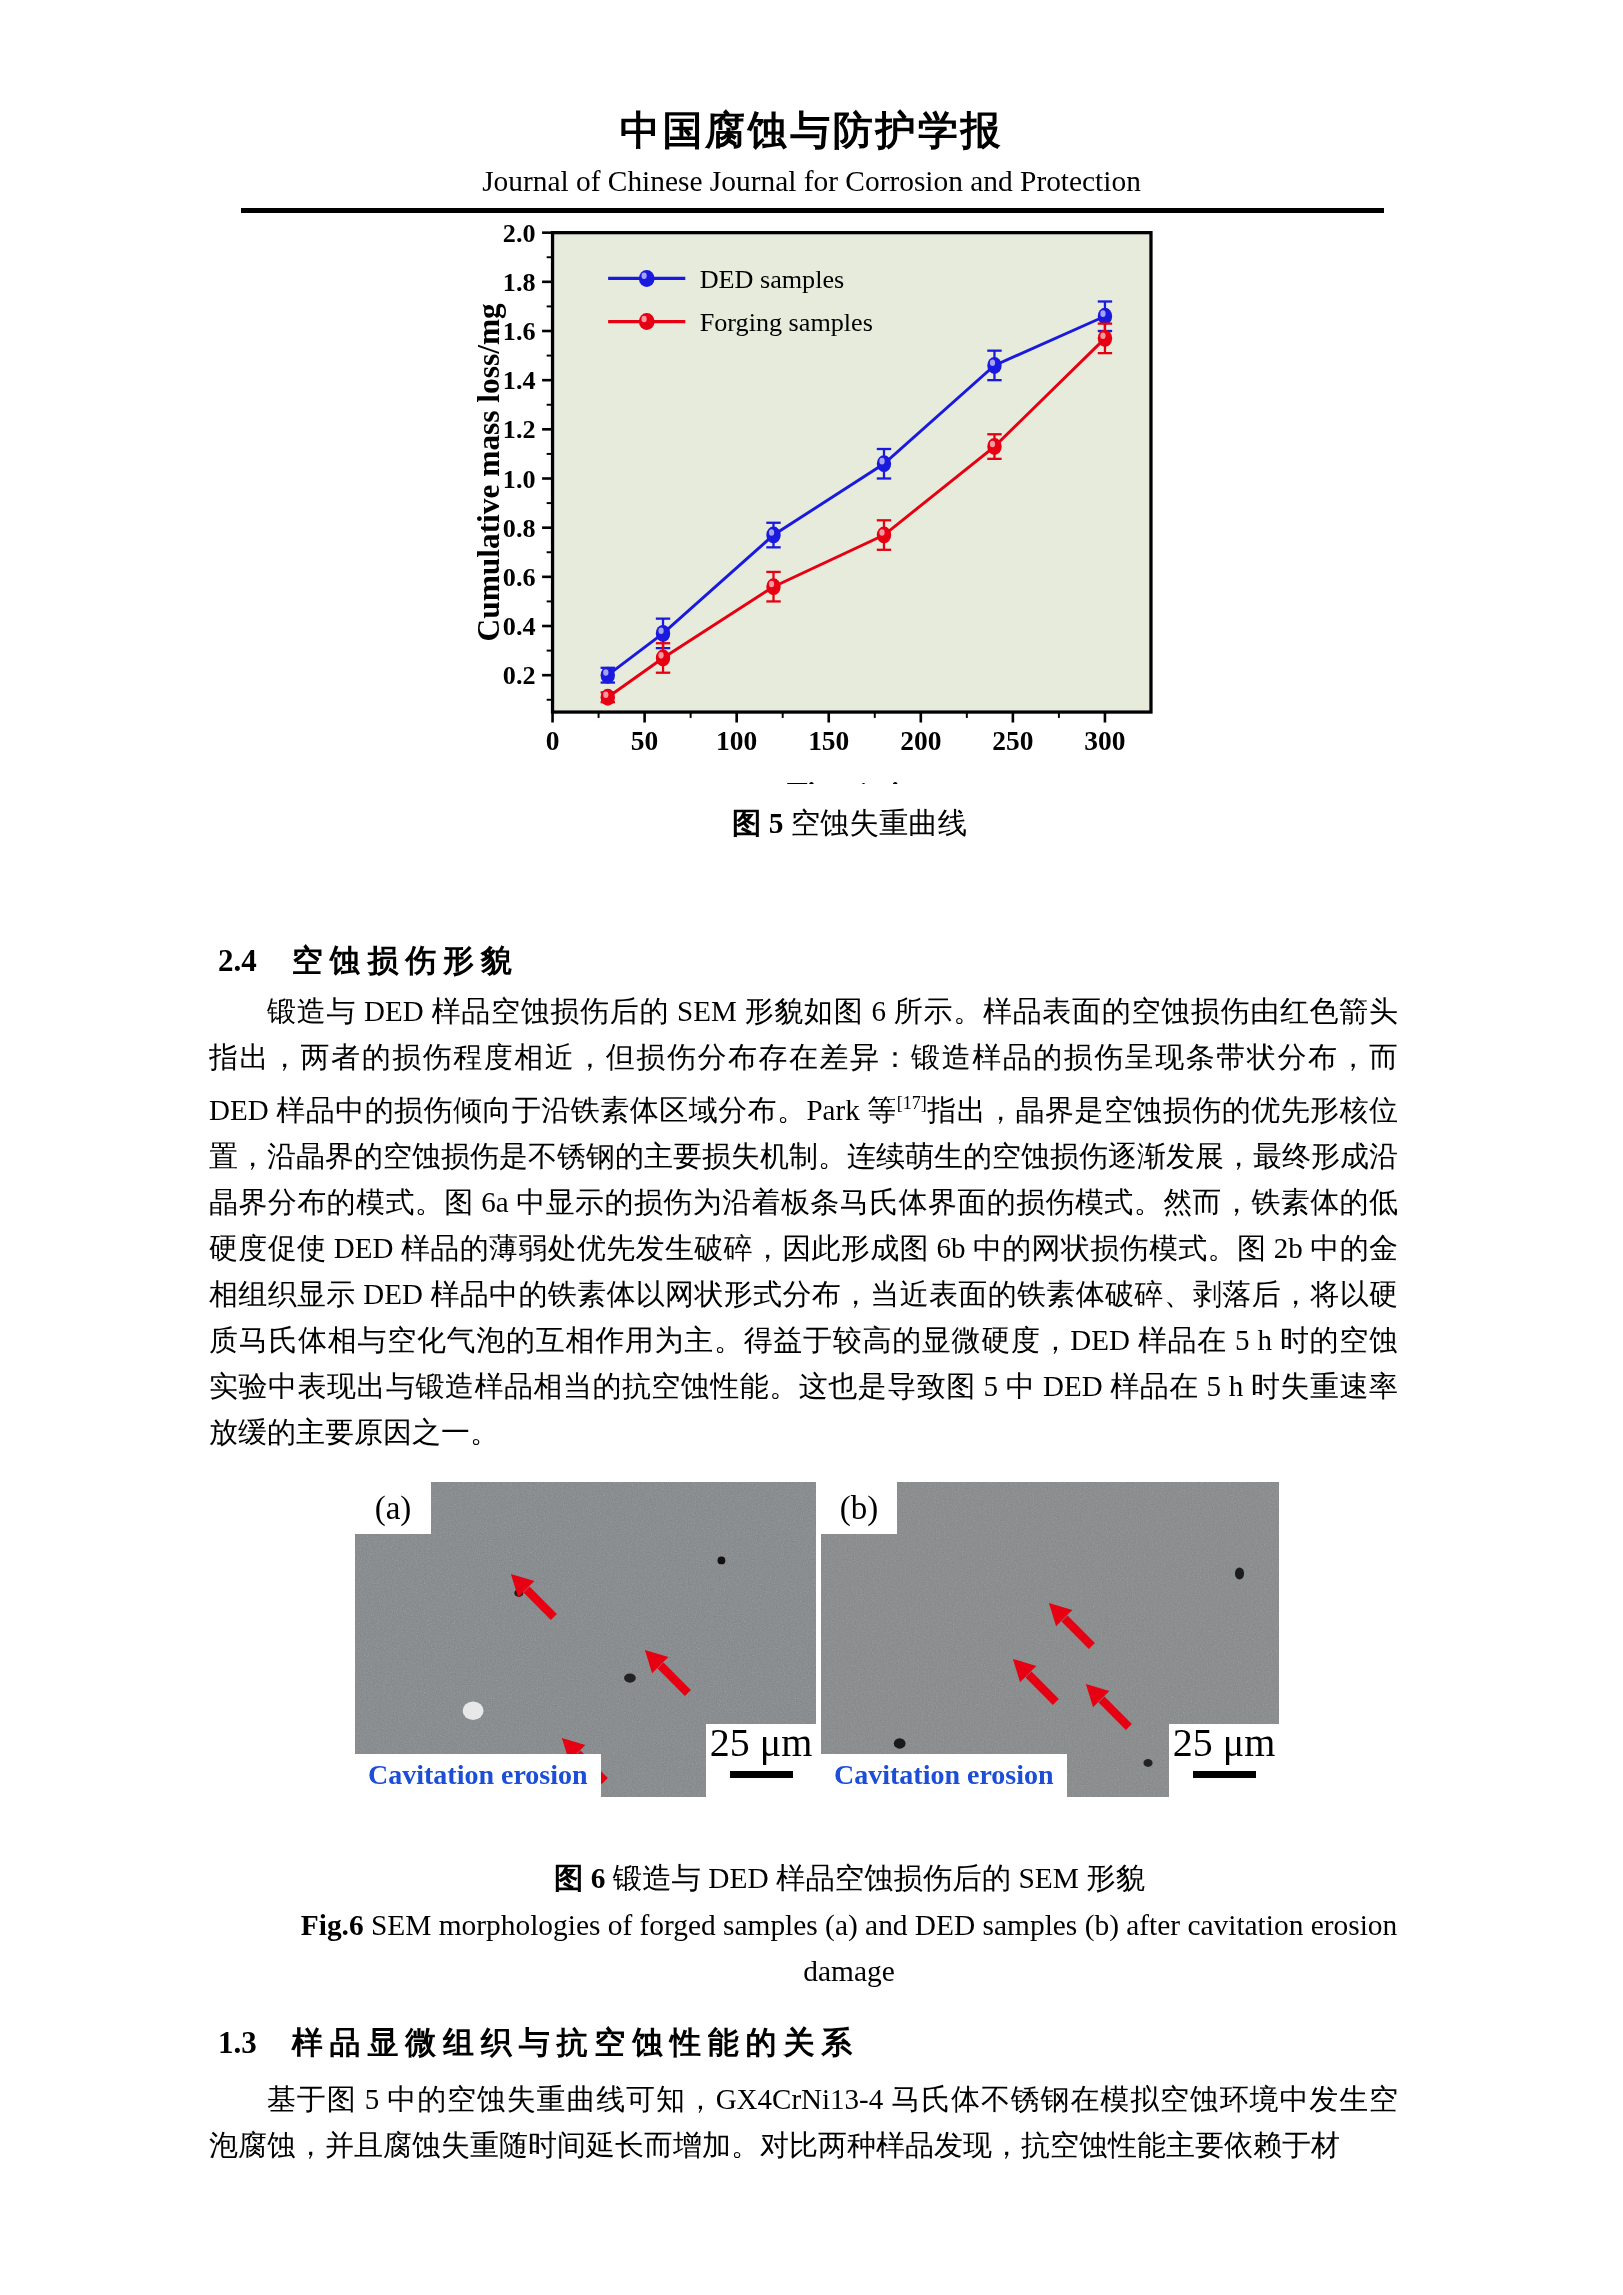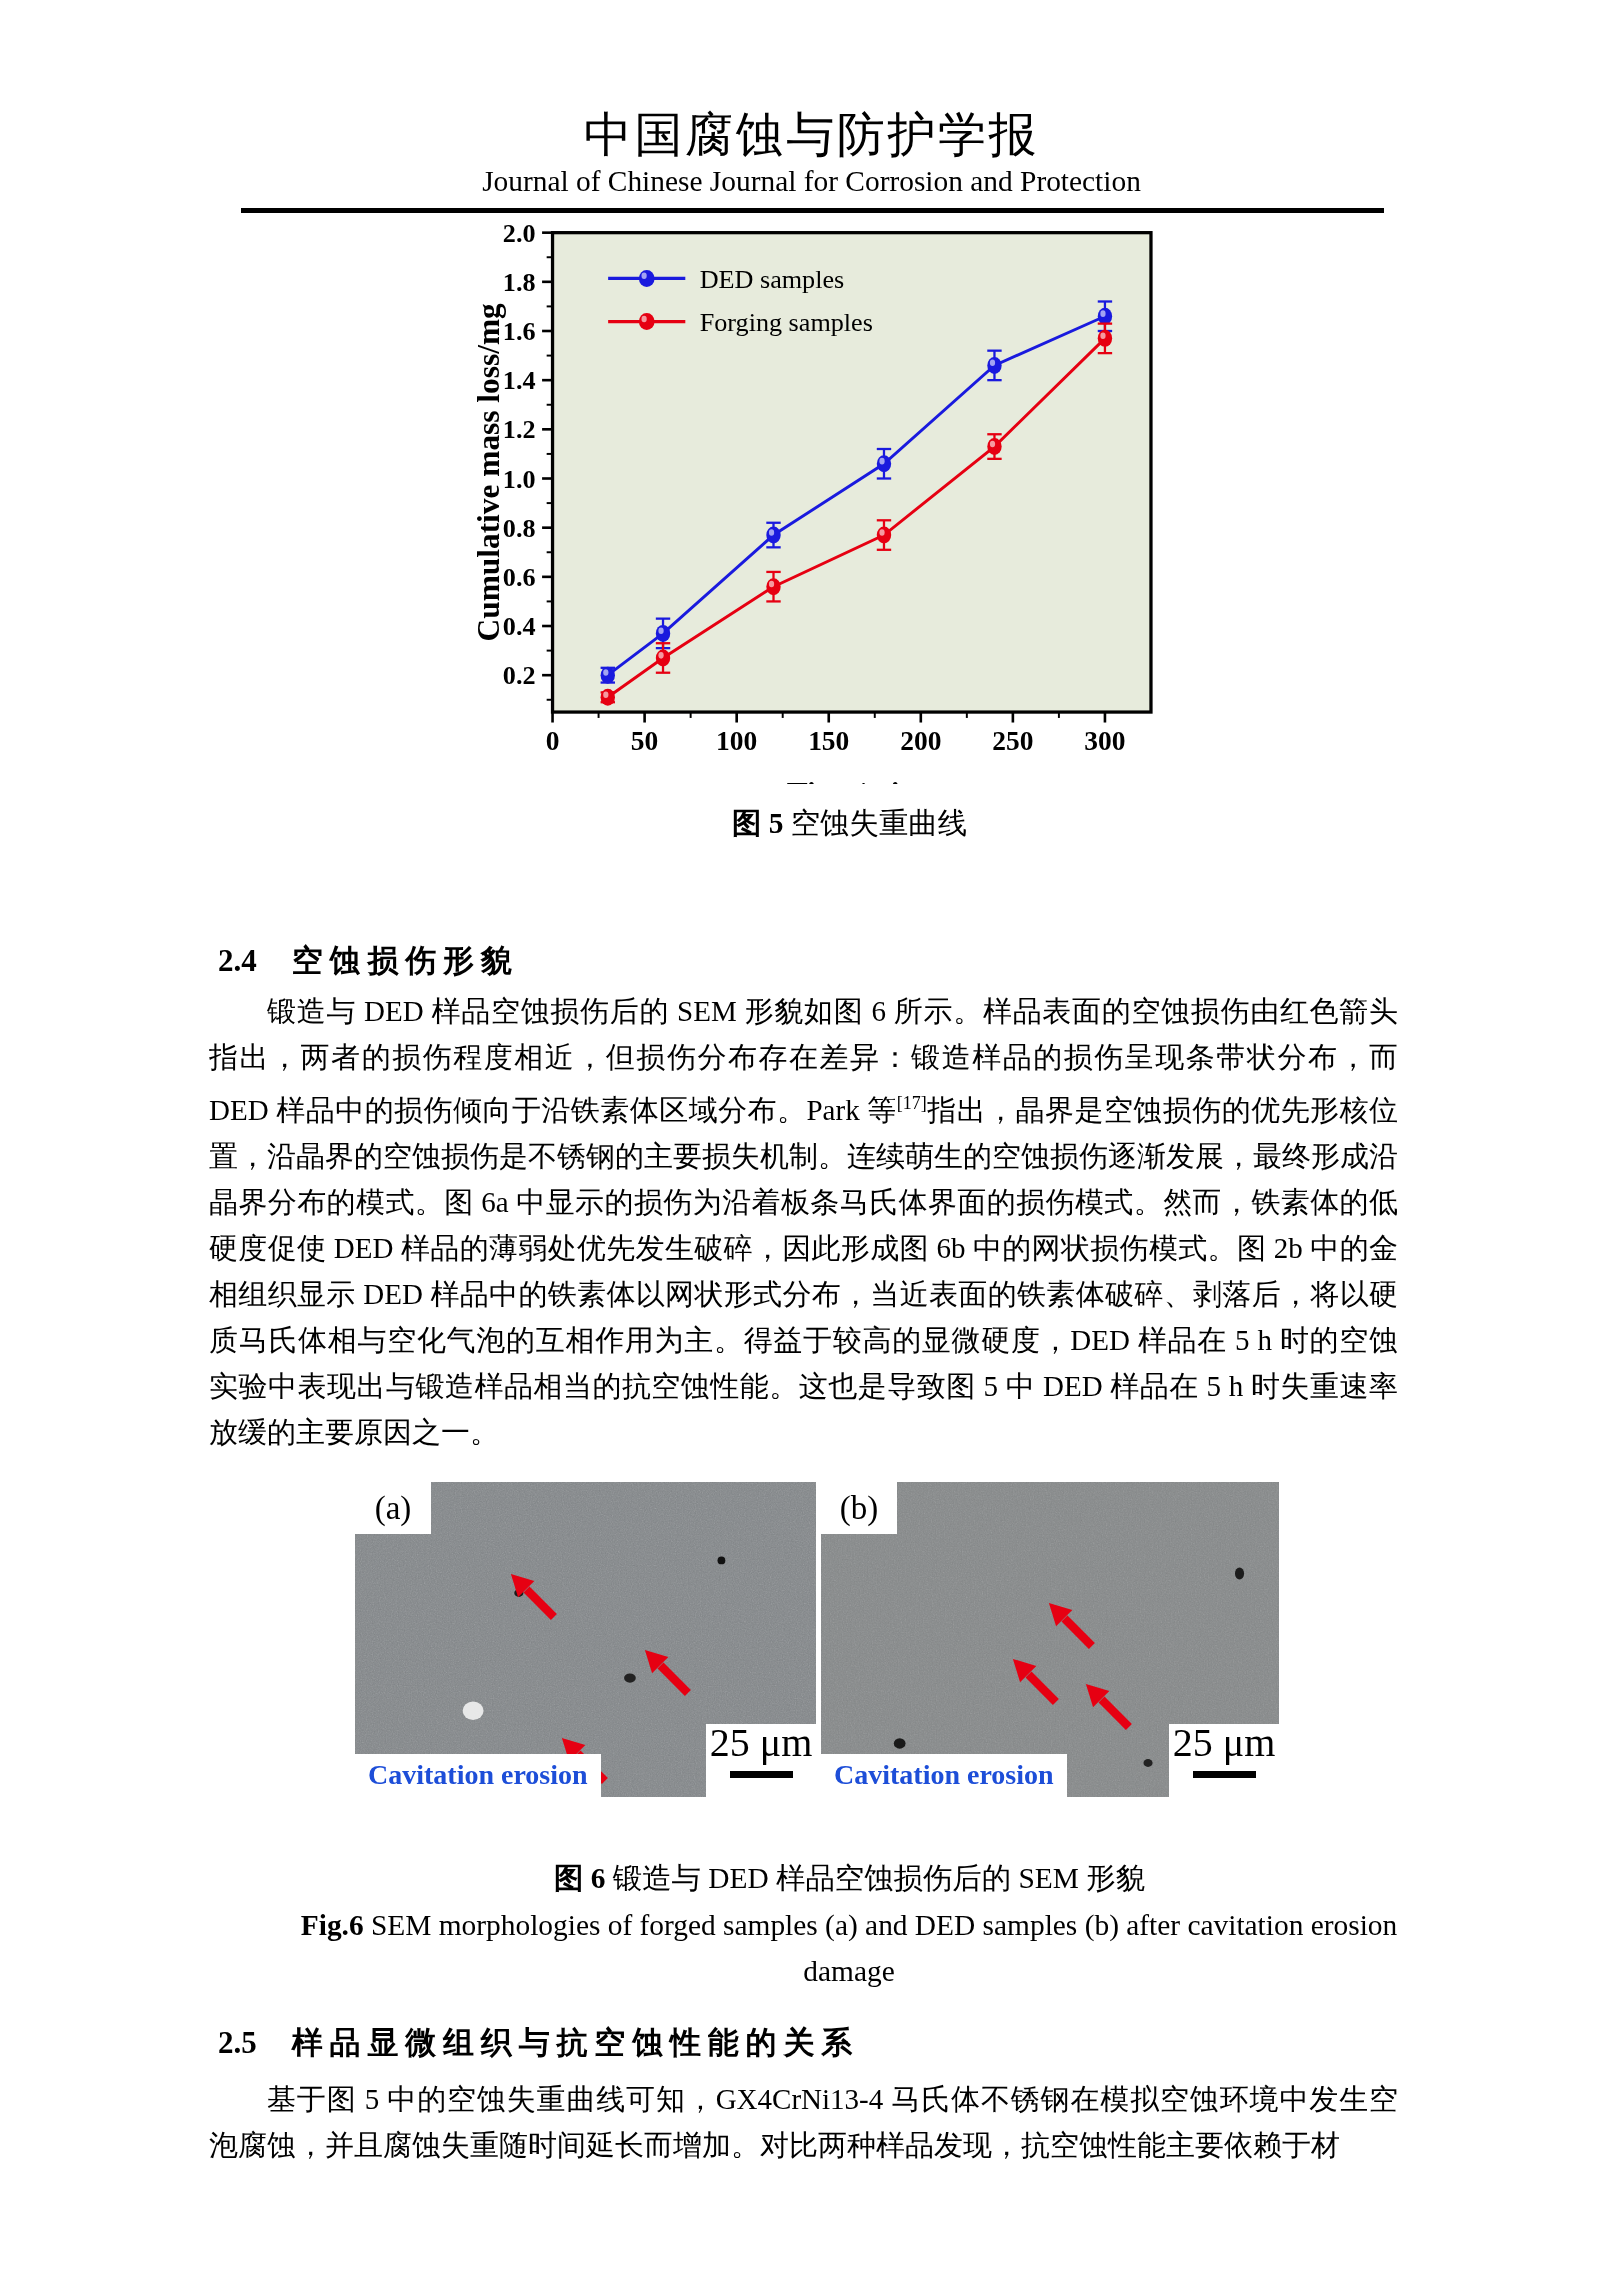--- a/index.html
+++ b/index.html
@@ -2,21 +2,21 @@
 <html style="font-size:10.5px"><head>
 <meta charset="utf-8">
 <style>
   html,body{margin:0;padding:0;background:#888;}
   #page{
     position:relative;width:1623px;height:2295px;background:#ffffff;
     font-family:"Liberation Serif","DejaVu Serif",serif;color:#000;overflow:hidden;
   }
   .abs{position:absolute;}
   
-  #hdr-cn{top:103px;left:0;width:1623px;text-align:center;font-size:48px;letter-spacing:2.6px;}
+  #hdr-cn{top:103px;left:0;width:1623px;text-align:center;font-size:40px;letter-spacing:2.6px;font-weight:bold;}
   #hdr-en{top:165px;left:0;width:1623px;text-align:center;font-size:29.4px;}
   #hdr-rule{top:208px;left:241px;width:1143px;height:5.2px;background:#000;}
   
   #fig5-chart{top:215px;left:475px;width:694px;height:569px;}
   #fig5-chart svg{font-family:"Liberation Serif","DejaVu Serif",serif;}
   
   .caption{left:0;width:1623px;text-align:center;font-size:29.4px;line-height:43px;padding-left:38px;}
   .caption .cap-label{font-weight:bold;}
   #cap5-cn{top:802px;}
   #cap5-en{top:848px;}
@@ -272,20 +272,20 @@
   </div>
 
   <div class="abs caption" id="cap6-cn">
     <span class="cap-label">图 6</span><span> 锻造与 DED 样品空蚀损伤后的 SEM 形貌</span>
   </div>
   <div class="abs caption" id="cap6-en">
     <span class="cap-label">Fig.6</span><span> SEM morphologies of forged samples (a) and DED samples (b) after cavitation erosion damage</span>
   </div>
 
   <div class="abs sec-head" id="sec25">
-    <span>2.5</span><span class="cn">样品显微组织与抗空蚀性能的关系</span>
+    <span>1.3</span><span class="cn">样品显微组织与抗空蚀性能的关系</span>
   </div>
   <div class="abs body-para" id="para25">
     <span>基于图 5 中的空蚀失重曲线可知，GX4CrNi13-4 马氏体不锈钢在模拟空蚀环境中发生空泡腐蚀，并且腐蚀失重随时间延长而增加。对比两种样品发现，抗空蚀性能主要依赖于材</span>
   </div>
 
 </div>
 
 
 </body></html>

